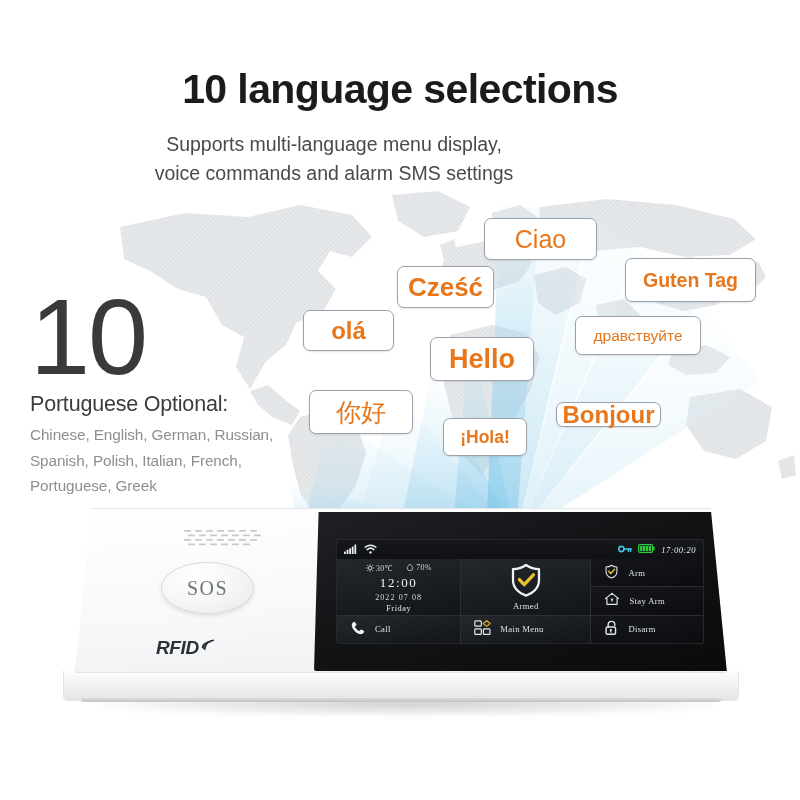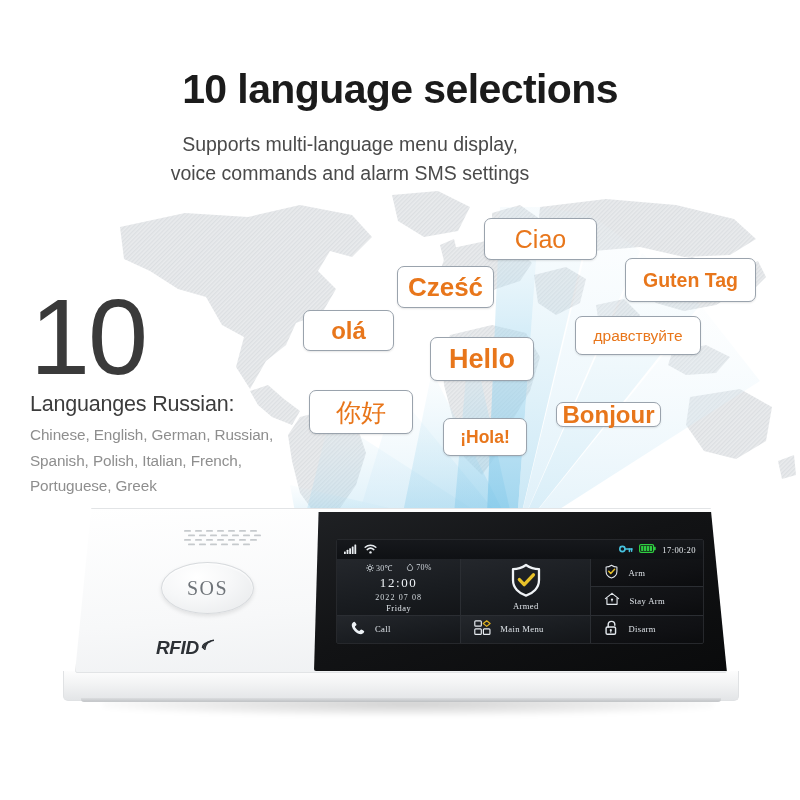--- a/index.html
+++ b/index.html
@@ -17,21 +17,21 @@
   }
 
   
   #headline {
     position: absolute; top: 66px; left: 0; width: 800px;
     text-align: center;
     font-size: 41px; font-weight: bold; letter-spacing: -0.6px;
     color: #1b1b1b;
   }
   #subhead {
-    position: absolute; top: 130px; left: 16px; width: 668px;
+    position: absolute; top: 130px; left: 0; width: 668px;
     text-align: center;
     font-size: 19.5px; line-height: 29px; color: #4a4a4a;
     font-weight: 400;
   }
   #subhead div { white-space: nowrap; }
 
   
   #map-wrap {
     position: absolute; left: 0; top: 185px;
     width: 800px; height: 330px;
@@ -156,21 +156,21 @@
   
   #lcd-status {
     height: 19px; flex: 0 0 19px;
     display: flex; align-items: center;
     padding: 0 7px;
     background: linear-gradient(180deg, #16181c, #0f1114);
     color: #dfe3e8;
     font-size: 8.5px;
   }
   .sb-left { display: flex; align-items: center; gap: 7px; }
-  .sb-right { margin-left: auto; display: flex; align-items: center; gap: 6px; }
+  .sb-right { margin-left: auto; display: flex; align-items: center; gap: 6px; font-style: italic; }
   .clock-top { font-size: 8.6px; letter-spacing: .4px; color: #e6eaee; font-family: "Liberation Serif", serif; }
 
   
   #lcd-grid {
     flex: 1;
     display: grid;
     grid-template-columns: 1.05fr 1.10fr 0.95fr;
     grid-template-rows: 1fr 1fr 1fr;
     gap: 1px;
     background: #2b2e33;
@@ -333,21 +333,21 @@
         <polygon points="516,352 540,22 592,30 516,352" fill="url(#bg1)" opacity="0.62"></polygon>
         <polygon points="516,352 594,32 640,66 516,352" fill="url(#bg3)"></polygon>
         <polygon points="516,352 642,68 700,120 516,352" fill="url(#bg1)" opacity="0.45"></polygon>
         <polygon points="516,352 702,122 760,196 516,352" fill="url(#bg3)" opacity="0.8"></polygon>
       </g>
     </svg>
   </div>
 
   <div id="left-block">
     <div id="big-number" class="no-sel">10</div>
-    <div id="opt-label" class="no-sel">Languanges Russian:</div>
+    <div id="opt-label" class="no-sel">Portuguese Optional:</div>
     <div id="lang-list" class="no-sel">
       <div>Chinese, English, German, Russian,</div>
       <div>Spanish, Polish, Italian, French,</div>
       <div>Portuguese, Greek</div>
     </div>
   </div>
 
   <div class="bubble b-ciao  no-sel">Ciao</div>
   <div class="bubble b-czesc no-sel">Cześć</div>
   <div class="bubble b-guten no-sel">Guten Tag</div>

